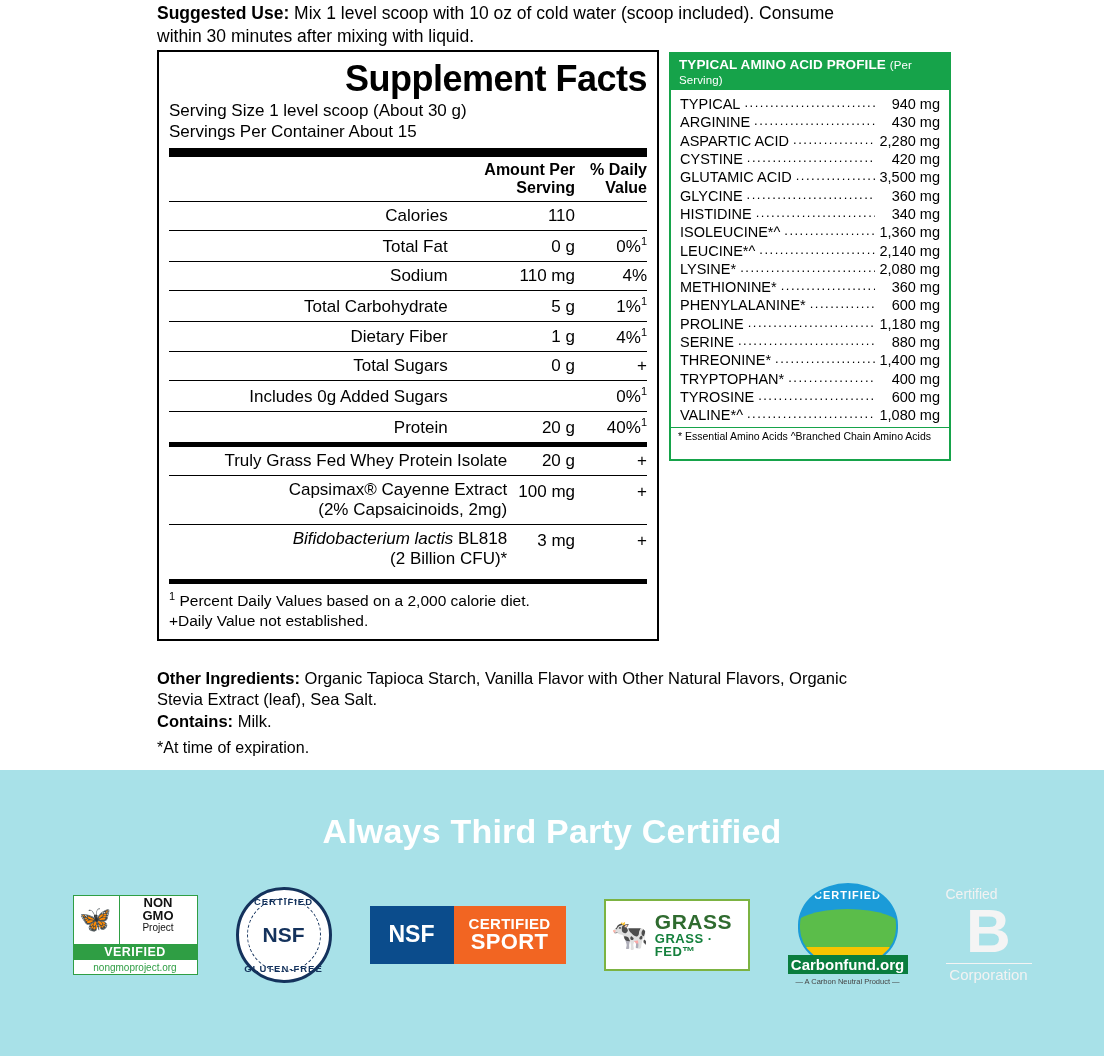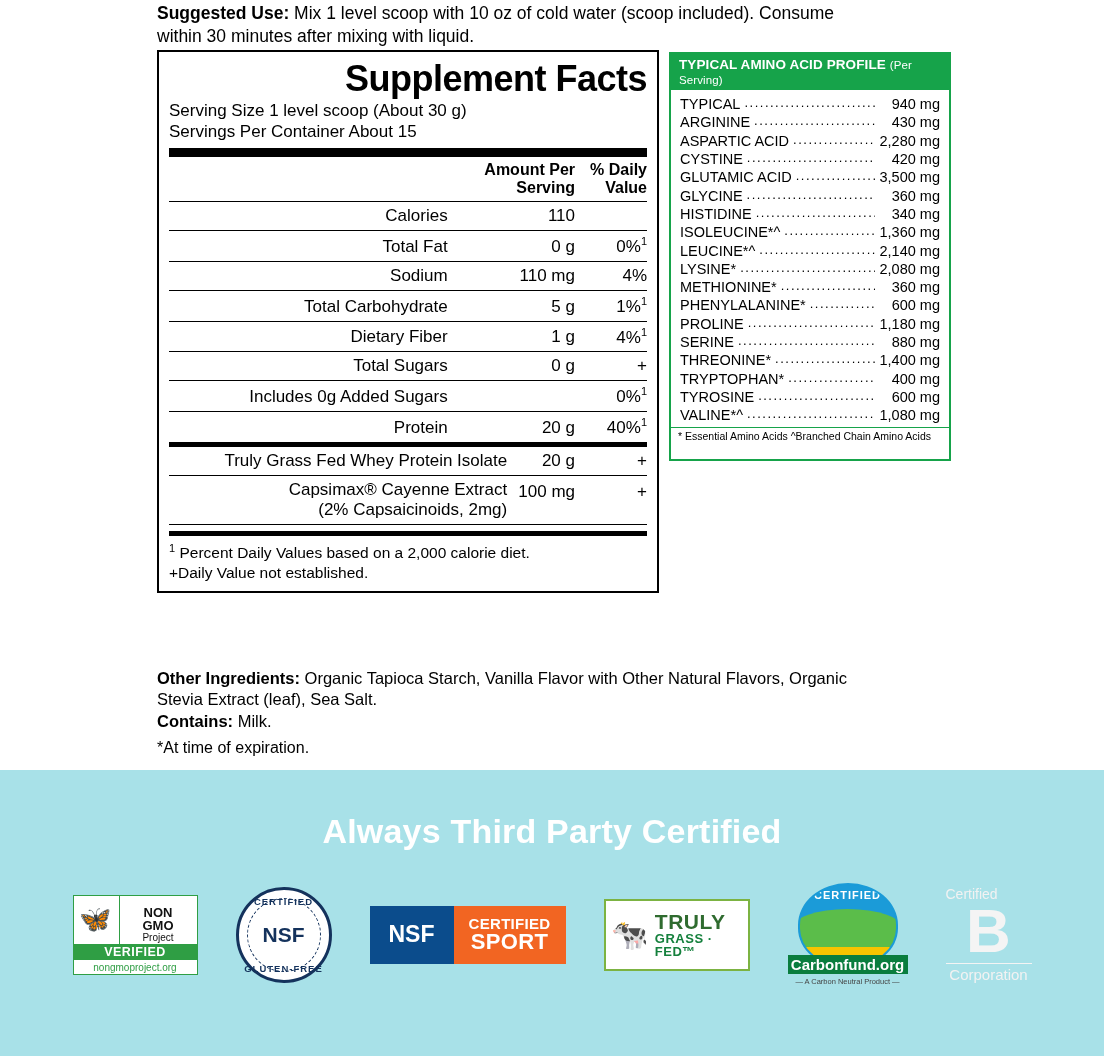--- a/index.html
+++ b/index.html
@@ -160,21 +160,21 @@
   }
   .nongmo-top { display:flex; flex:1; }
   .nongmo-left {
     width:46px;
     border-right:1px solid #2f9e44;
     display:flex; align-items:center; justify-content:center;
     font-size:26px; color:#e8a33d;
   }
   .nongmo-right {
     flex:1; display:flex; flex-direction:column;
-    align-items:center; justify-content:flex-end;
+    align-items:center; justify-content:flex-start;
     font-size:13px; font-weight:bold; line-height:1.05; color:#111;
   }
   .nongmo-right .proj { font-size:10px; font-weight:normal; }
   .nongmo-ver {
     background:#2f9e44; color:#fff;
     font-size:12.5px; font-weight:bold;
     text-align:center; padding:1px 0;
     letter-spacing:.5px;
   }
   .nongmo-url {
@@ -350,20 +350,28 @@
         <td class="nm">Truly Grass Fed Whey Protein Isolate</td>
         <td class="amt">20 g</td>
         <td class="dv">+</td>
       </tr>
       <tr class="line">
         <td class="nm">
           <div>Capsimax® Cayenne Extract</div>
           <div>(2% Capsaicinoids, 2mg)</div>
         </td>
         <td class="amt" style="vertical-align:top;padding-top:6px;">100 mg</td>
+        <td class="dv" style="vertical-align:top;padding-top:6px;">+</td>
+      </tr>
+      <tr>
+        <td class="nm">
+          <div><span class="ital">Bifidobacterium lactis</span><span> BL818</span></div>
+          <div>(2 Billion CFU)*</div>
+        </td>
+        <td class="amt" style="vertical-align:top;padding-top:6px;">3 mg</td>
         <td class="dv" style="vertical-align:top;padding-top:6px;">+</td>
       </tr>
     </tbody>
       </table>
 
     <div class="rule-med" style="margin-top:6px;"></div>
 
     <div class="sf-foot">
       <div><sup>1</sup> <span>Percent Daily Values based on a 2,000 calorie diet.</span></div>
       <div>+Daily Value not established.</div>
@@ -512,21 +520,21 @@
           <div class="c">CERTIFIED</div>
           <div class="s">SPORT</div>
         </div>
       </div>
     </div>
 
     <div class="logo">
       <div class="tgf">
         <div class="cow">🐄</div>
         <div class="txt">
-          <div class="t1">TRULY</div>
+          <div class="t1">GRASS</div>
           <div class="t2">GRASS · FED™</div>
         </div>
       </div>
     </div>
 
     <div class="logo cf">
       <div class="cf-circle">
         <div class="sky"></div>
         <div class="hill"></div>
         <div class="cert">CERTIFIED</div>

